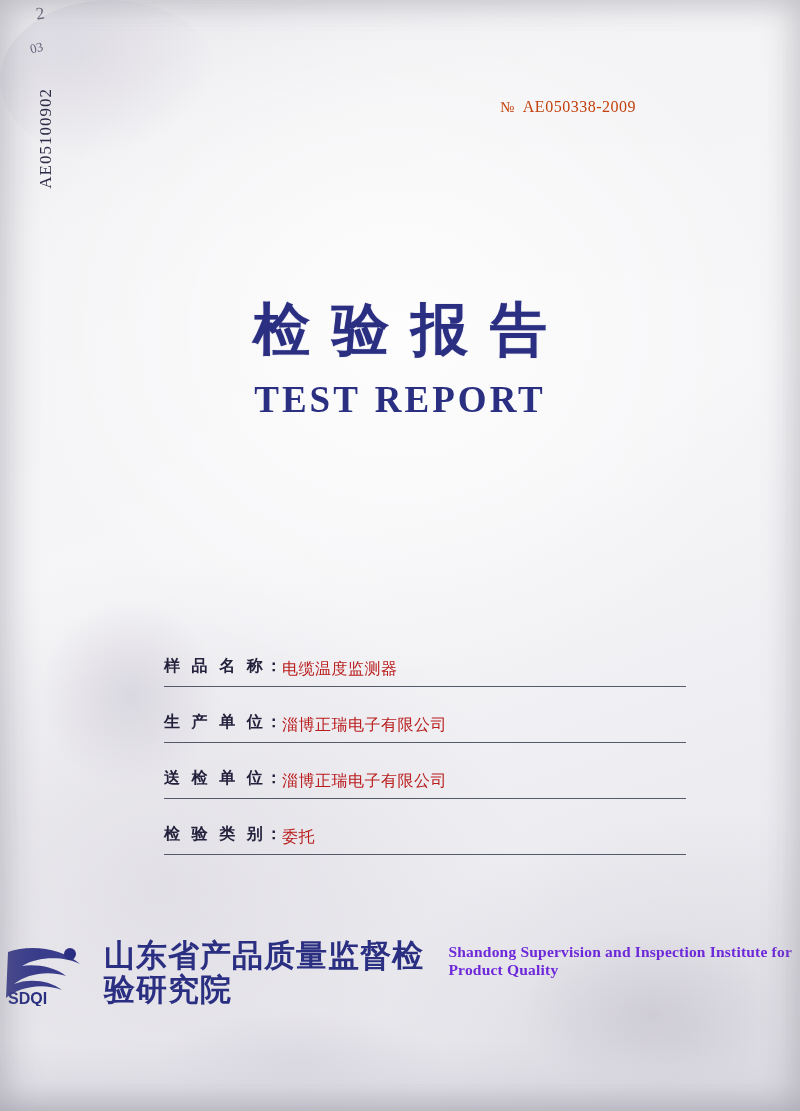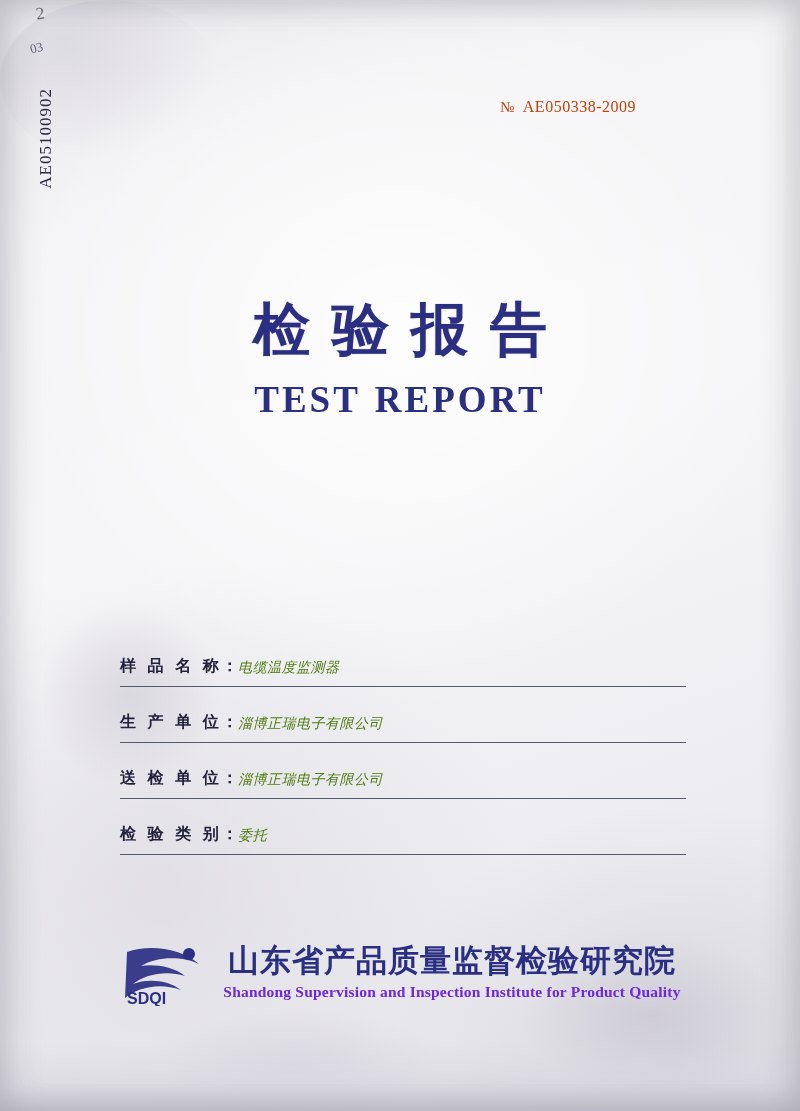--- a/index.html
+++ b/index.html
@@ -117,45 +117,45 @@
   
   .fields {
     position: absolute;
     left: 120px;
     top: 648px;
     width: 566px;
   }
   .field-row {
     position: relative;
     height: 56px;
+    margin-left: 44px;
   }
   .field-label {
     position: absolute;
     left: 0;
     top: 8px;
     font-family: "DejaVu Sans", sans-serif;
     font-size: 16px;
     font-weight: bold;
     color: #23213c;
     letter-spacing: 3px;
     white-space: nowrap;
   }
   .field-label .colon {
     letter-spacing: 0;
   }
   .field-value {
     position: absolute;
     left: 118px;
     top: 11px;
     font-family: "DejaVu Sans", sans-serif;
-    font-size: 14px;
-    color: #4d7c0f;
+    font-size: 16px;
+    color: #b91c1c;
     letter-spacing: 0.5px;
     white-space: nowrap;
-    font-style: italic;
   }
   .field-rule {
     position: absolute;
     left: 0;
     right: 0;
     top: 38px;
     height: 1px;
     background: #3a3f55;
     opacity: 0.85;
   }
@@ -173,22 +173,21 @@
   .logo-mark {
     position: relative;
     width: 96px;
     height: 68px;
     margin-right: 8px;
     flex: none;
   }
   .logo-mark svg { display: block; }
   .footer-text {
     display: flex;
-    flex-direction: column;
-    align-items: center;
+    align-items: flex-start;
   }
   .footer-cn {
     font-family: "DejaVu Sans", sans-serif;
     font-weight: bold;
     font-size: 31px;
     letter-spacing: 1px;
     color: #2b2f82;
     line-height: 1.1;
   }
   .footer-en {

